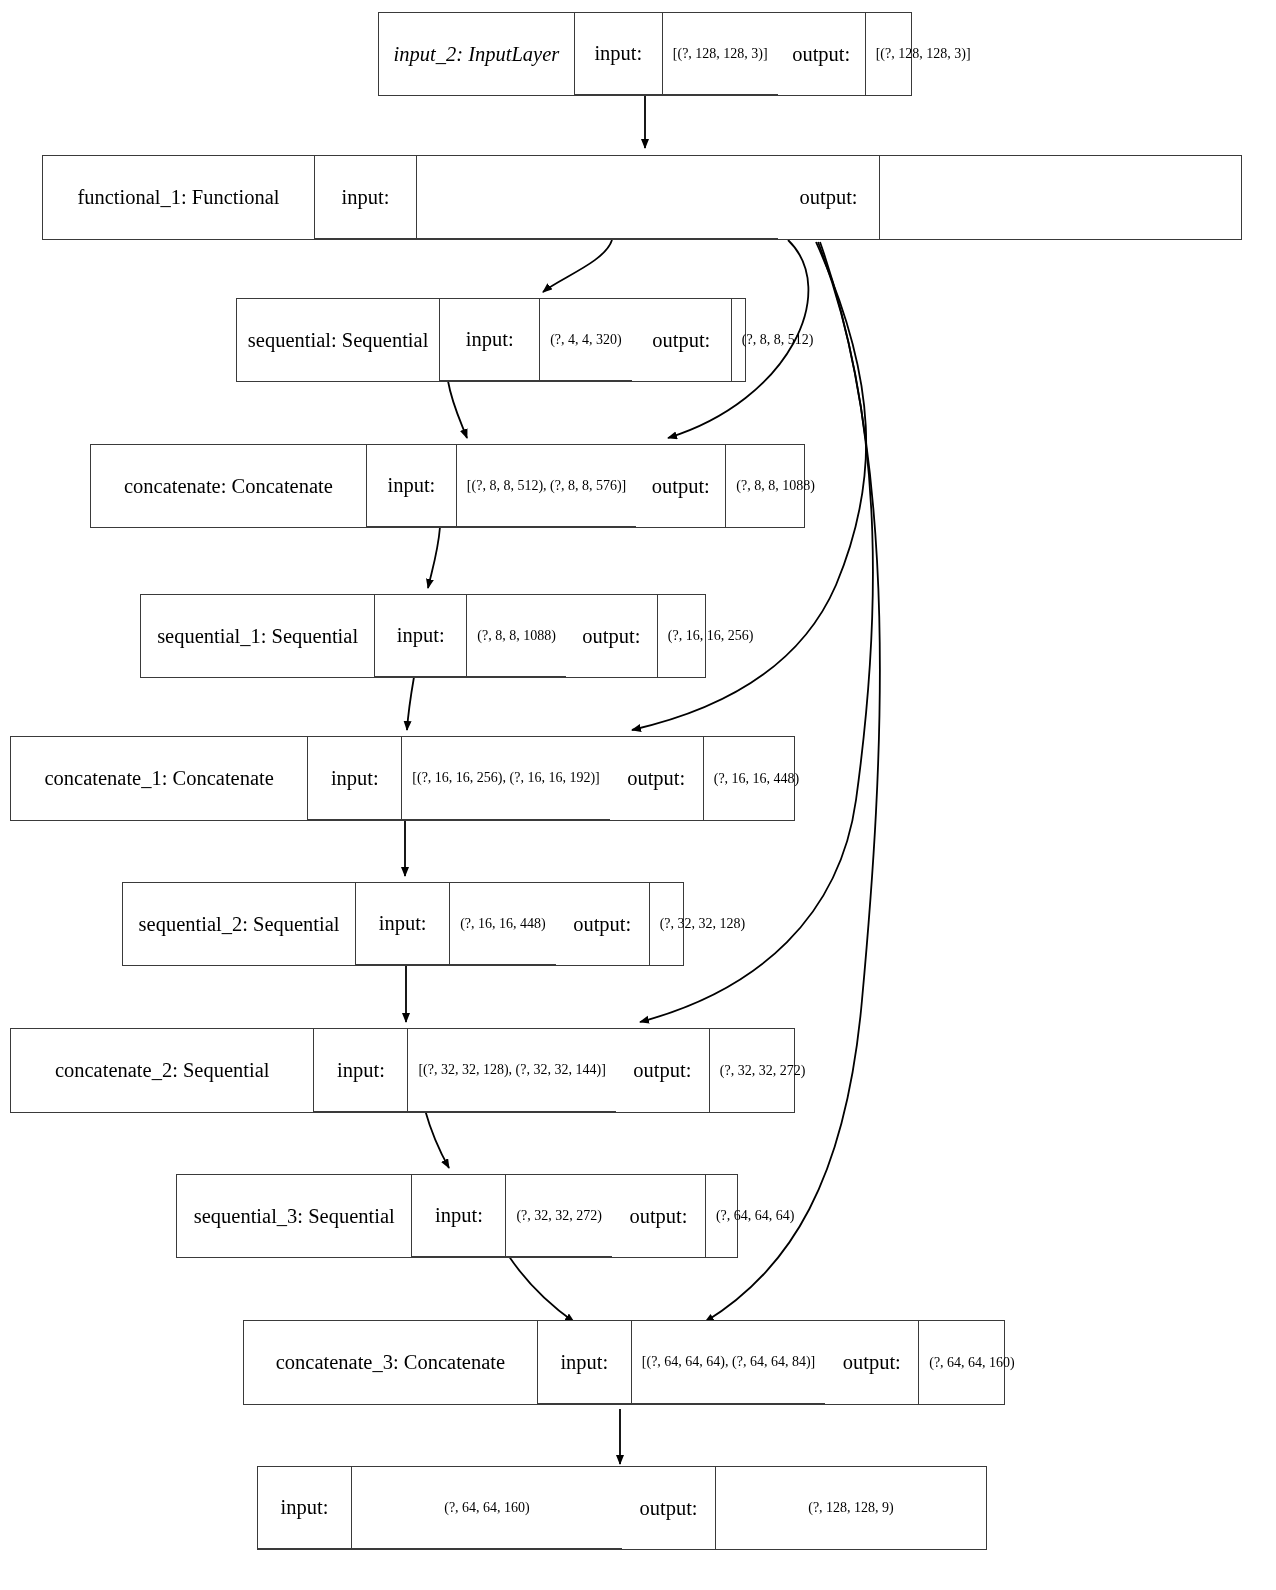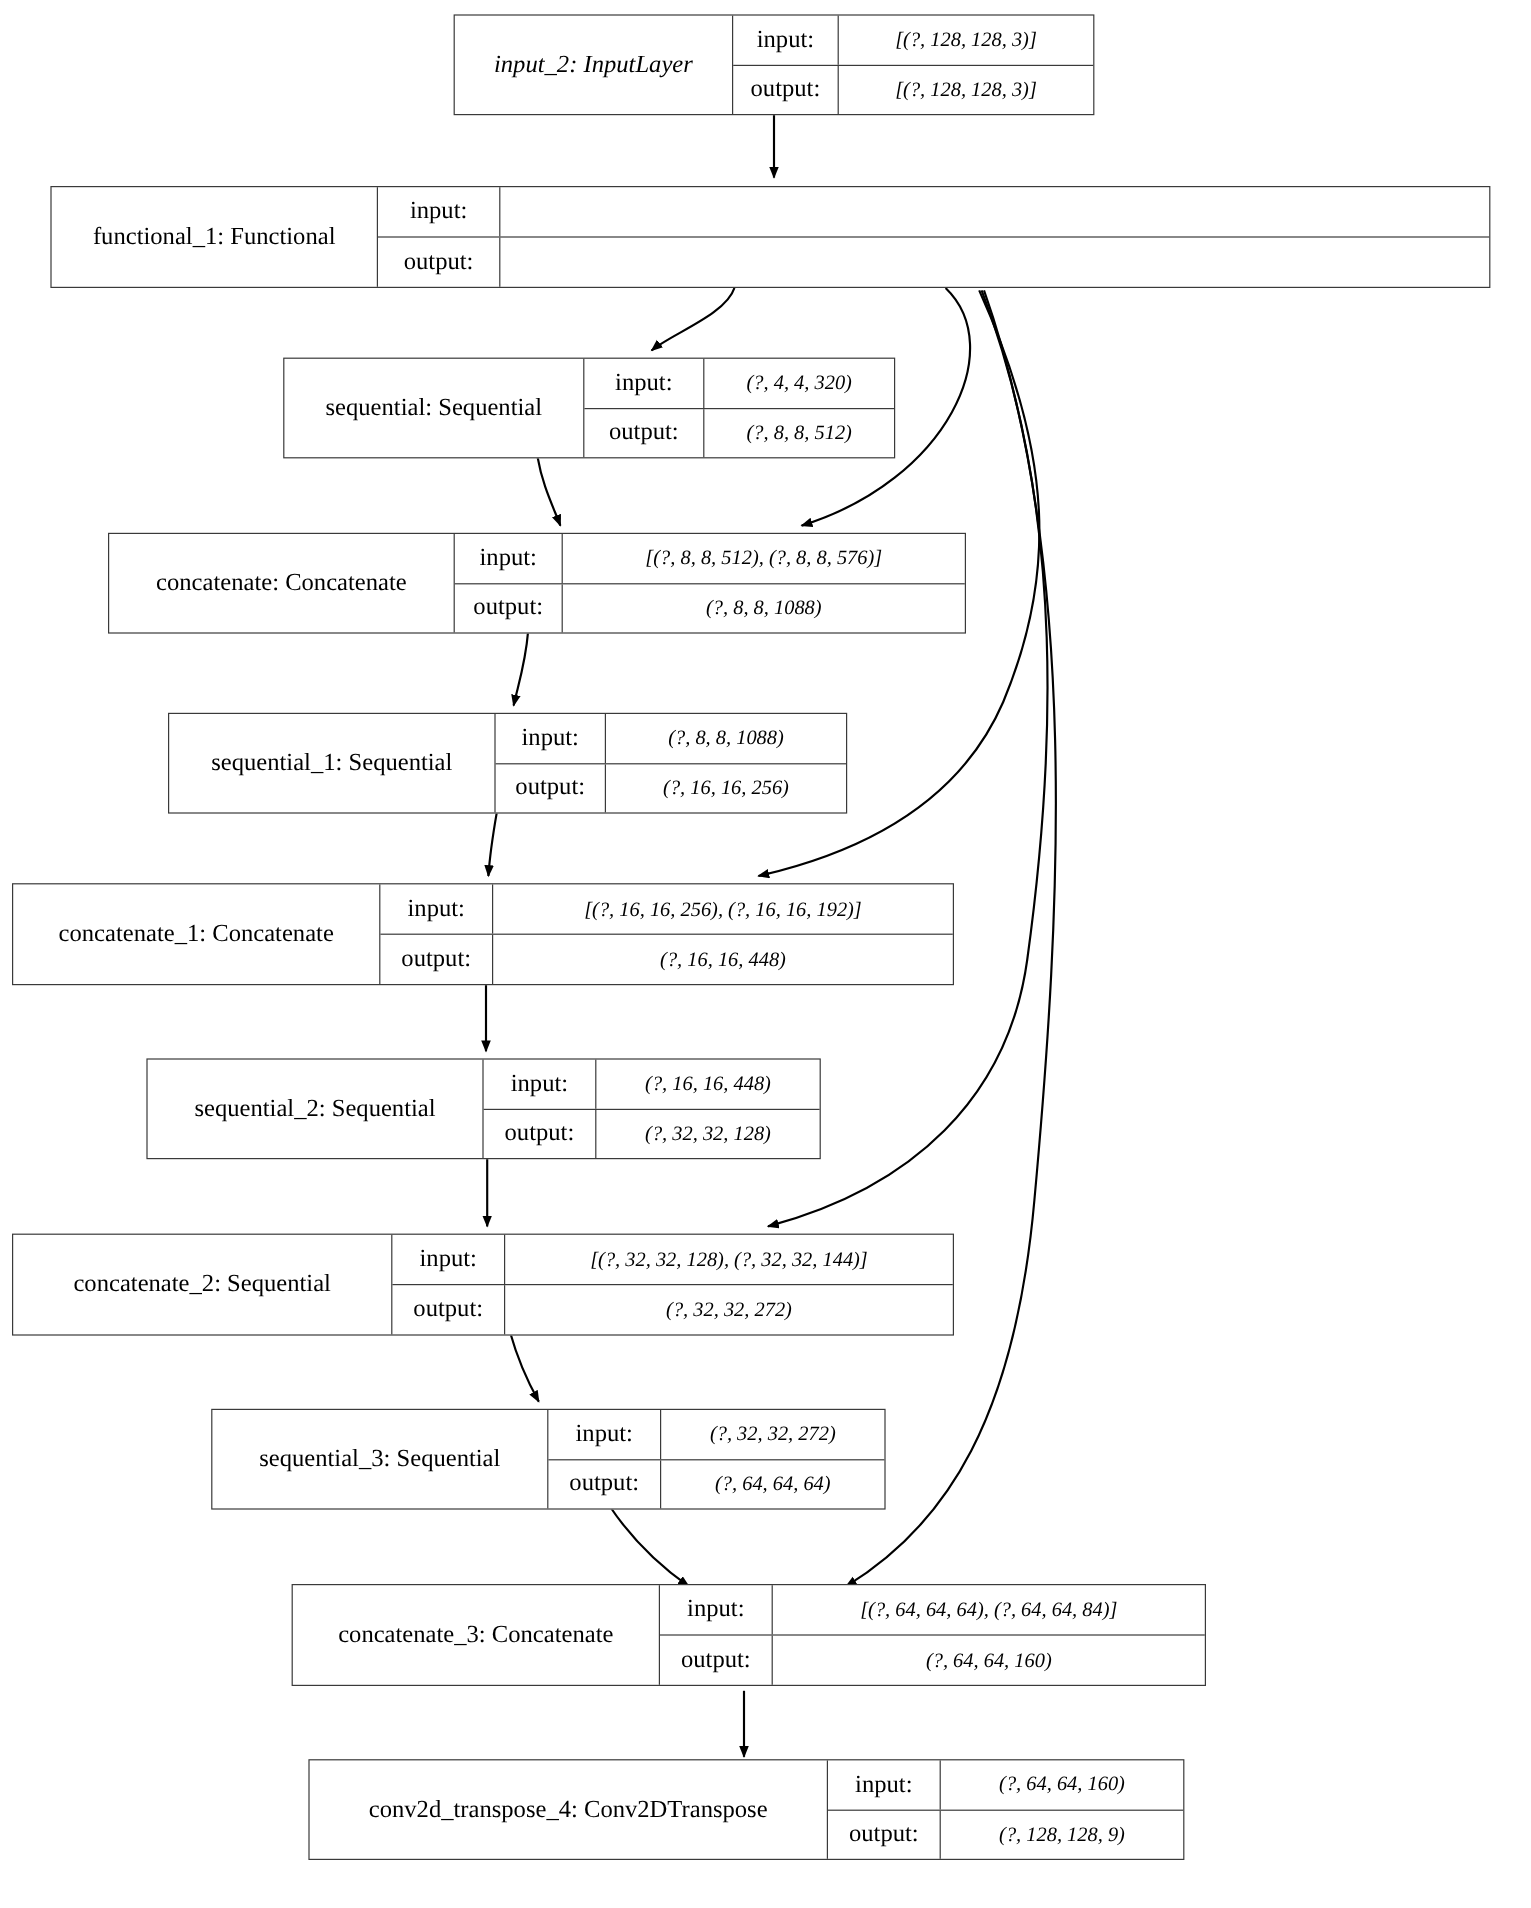--- a/index.html
+++ b/index.html
@@ -46,24 +46,22 @@
     justify-content: center;
     padding: 0 10px;
     box-sizing: border-box;
     font-size: 20.5px;
     line-height: 1.1;
     white-space: nowrap;
     border-right: 1.6px solid #3a3a3a;
   }
   .io-block {
     display: flex;
-    flex-direction: column;
     flex: 1 1 auto;
     min-width: 0;
-    justify-content: center;
   }
   .io-row {
     display: flex;
     flex-direction: row;
     flex: 1 1 50%;
     min-height: 0;
   }
   .io-row.top {
     border-bottom: 1.6px solid #3a3a3a;
   }
@@ -76,24 +74,23 @@
     white-space: nowrap;
     border-right: 1.6px solid #3a3a3a;
     padding: 0 9px;
   }
   .io-value {
     display: flex;
     align-items: center;
     justify-content: center;
     flex: 1 1 auto;
     box-sizing: border-box;
-    font-size: 17px;
+    font-size: 14px;
     white-space: nowrap;
     padding: 0 10px;
-    font-style: italic;
   }
 </style>
 </head>
 <body>
 
 <div id="graph">
 
   <svg class="edge-layer" viewBox="0 0 1276 1590" width="1276" height="1590" xmlns="http://www.w3.org/2000/svg">
     <defs>
       <marker id="arrowhead" markerWidth="11" markerHeight="11" refX="9" refY="4" orient="auto" markerUnits="userSpaceOnUse">
@@ -264,21 +261,20 @@
         <div class="io-value">[(?, 64, 64, 64), (?, 64, 64, 84)]</div>
       </div>
       <div class="io-row">
         <div class="io-label" style="width:94px;">output:</div>
         <div class="io-value">(?, 64, 64, 160)</div>
       </div>
     </div>
   </div>
 
   <div class="node" style="left:257px; top:1466px; width:730px; height:84px;">
-    <div class="node-name" style="width:432px;">conv2d_transpose_4: Conv2DTranspose</div>
     <div class="io-block">
       <div class="io-row top">
         <div class="io-label" style="width:94px;">input:</div>
         <div class="io-value">(?, 64, 64, 160)</div>
       </div>
       <div class="io-row">
         <div class="io-label" style="width:94px;">output:</div>
         <div class="io-value">(?, 128, 128, 9)</div>
       </div>
     </div>

